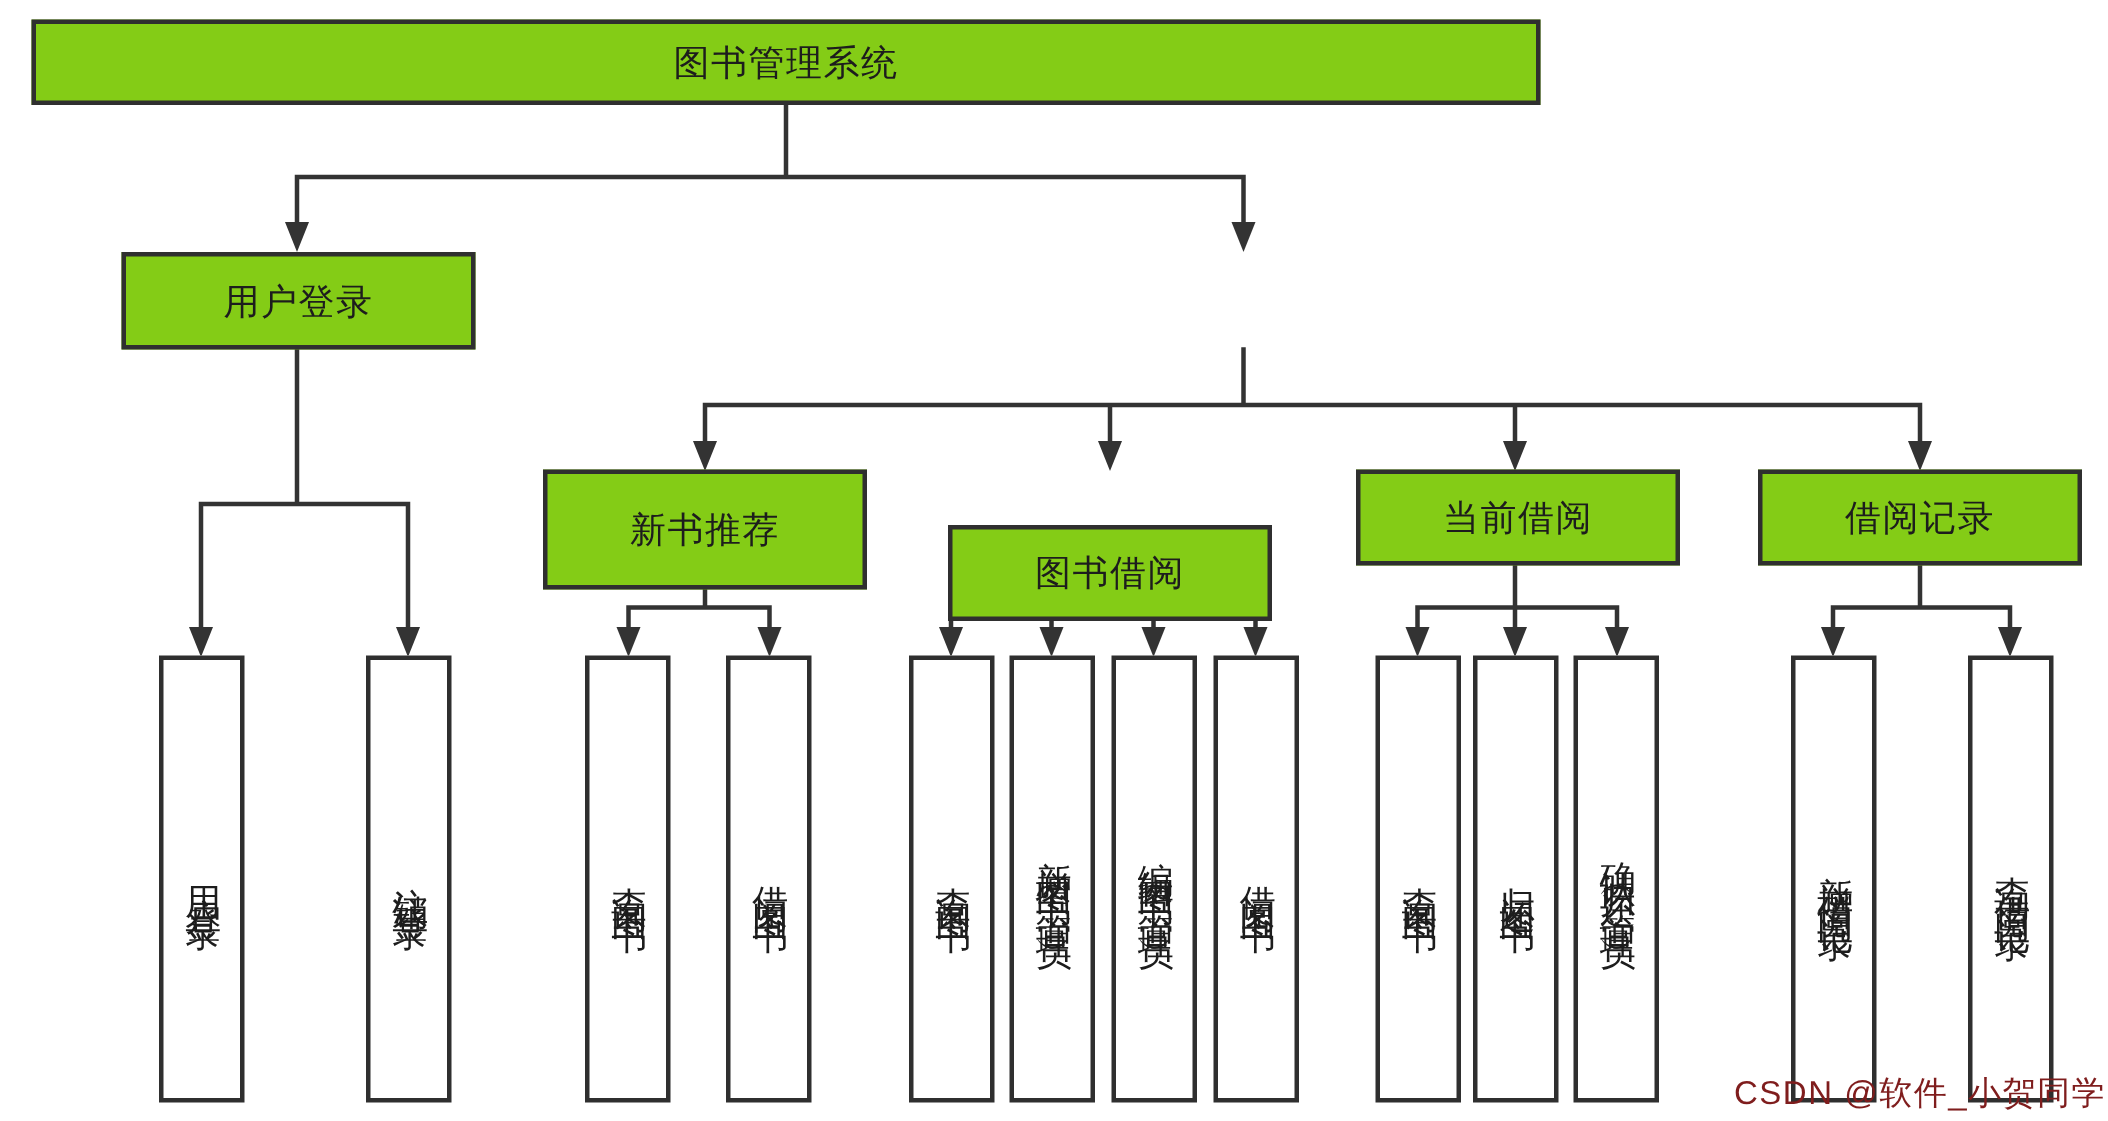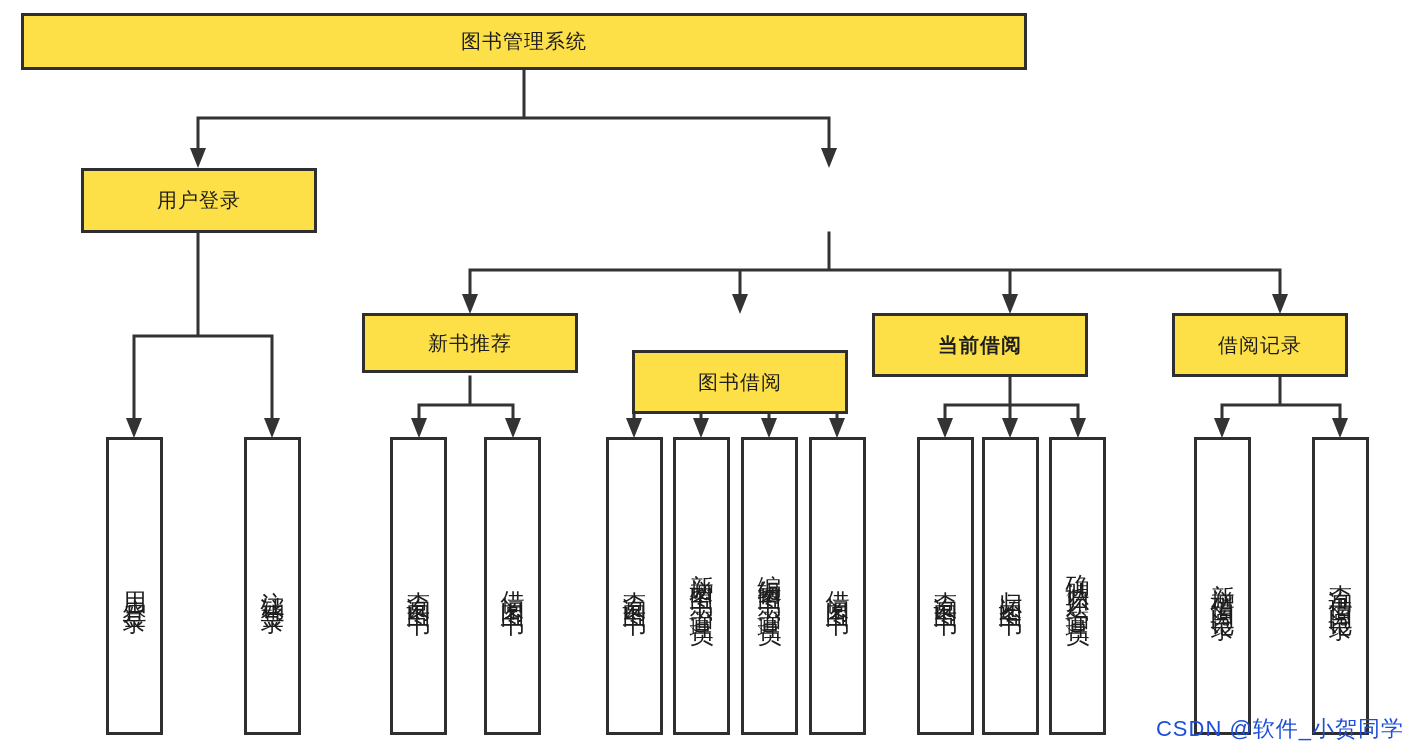--- a/index.html
+++ b/index.html
@@ -2,34 +2,34 @@
 <html><head>
 <meta charset="utf-8">
 <style>
   html,body{margin:0;padding:0;background:#fff;}
   #canvas{
     position:relative;width:1405px;height:747px;background:#ffffff;overflow:hidden;
     font-family:"Liberation Sans",sans-serif;
   }
   #connectors{position:absolute;left:0;top:0;width:1405px;height:747px;}
   .hbox{
-    position:absolute;box-sizing:border-box;border:3px solid #2f2f2f;background:#fde047;
+    position:absolute;box-sizing:border-box;border:3px solid #2f2f2f;background:#84cc16;
     display:flex;align-items:center;justify-content:center;
-    font-size:20px;color:#1d1d1d;letter-spacing:1px;white-space:nowrap;
+    font-size:24px;color:#1d1d1d;letter-spacing:1px;white-space:nowrap;
   }
   .vbox{
     position:absolute;box-sizing:border-box;border:3px solid #2f2f2f;background:#ffffff;
     top:437px;width:57px;height:298px;
     display:flex;align-items:center;justify-content:center;
     writing-mode:vertical-rl;text-orientation:mixed;
     font-size:24px;letter-spacing:7px;color:#1d1d1d;line-height:1;
   }
   .watermark{
     position:absolute;top:714px;right:1px;z-index:5;
-    font-size:22px;color:#1d4ed8;letter-spacing:1px;white-space:nowrap;
+    font-size:22px;color:#7f1d1d;letter-spacing:1px;white-space:nowrap;
   }
 </style>
 </head>
 <body>
 
 <div id="canvas">
 
   <svg id="connectors" viewBox="0 0 1405 747" xmlns="http://www.w3.org/2000/svg">
     <path fill="none" stroke="#333333" stroke-width="3" stroke-linecap="square" d="
       M524 70 V118 M198 118 H829 M198 118 V150 M829 118 V150
@@ -59,24 +59,24 @@
       <polygon points="1070,418 1086,418 1078,438"></polygon>
       <polygon points="1214,418 1230,418 1222,438"></polygon>
       <polygon points="1332,418 1348,418 1340,438"></polygon>
     </g>
   </svg>
 
   <div class="hbox" style="left:21px;top:13px;width:1006px;height:57px;">图书管理系统</div>
 
   <div class="hbox" style="left:81px;top:168px;width:236px;height:65px;">用户登录</div>
 
-  <div class="hbox" style="left:362px;top:313px;width:216px;height:60px;">新书推荐</div>
+  <div class="hbox" style="left:362px;top:313px;width:216px;height:80px;">新书推荐</div>
   <div class="hbox" style="left:632px;top:313px;width:216px;height:64px;margin-top:37px;">图书借阅</div>
-  <div class="hbox" style="left:872px;top:313px;width:216px;height:64px;font-weight:bold;">当前借阅</div>
-  <div class="hbox" style="left:1172px;top:313px;width:176px;height:64px;">借阅记录</div>
+  <div class="hbox" style="left:904px;top:313px;width:216px;height:64px;">当前借阅</div>
+  <div class="hbox" style="left:1172px;top:313px;width:216px;height:64px;">借阅记录</div>
 
   <div class="vbox" style="left:106px;">用户登录</div>
   <div class="vbox" style="left:244px;">注销登录</div>
 
   <div class="vbox" style="left:390px;">查询图书</div>
   <div class="vbox" style="left:484px;">借阅图书</div>
 
   <div class="vbox" style="left:606px;">查询图书</div>
   <div class="vbox" style="left:673px;">新增图书（管理员）</div>
   <div class="vbox" style="left:741px;">编辑图书（管理员）</div>

